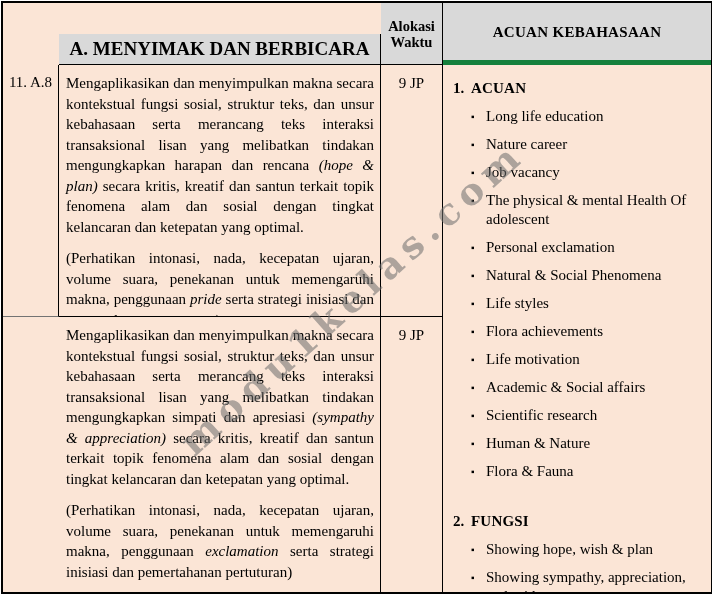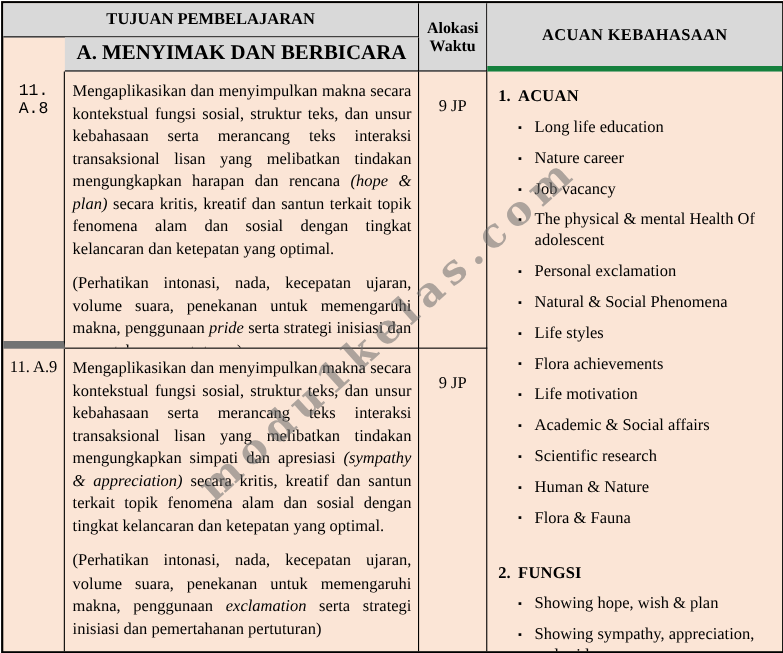--- a/index.html
+++ b/index.html
@@ -22,28 +22,28 @@
     font-weight:bold;display:flex;align-items:center;justify-content:center;
     text-align:center;font-size:14.5px;line-height:16px;
   }
   .h-tujuan{grid-column:1/3;grid-row:1;border-right:1px solid #000;border-bottom:1px solid #000;font-size:15px;}
   .h-no{grid-column:1;grid-row:2;border-right:1px solid #000;border-bottom:1px solid #000;}
   .h-section{grid-column:2;grid-row:2;border-right:1px solid #000;border-bottom:1px solid #000;font-size:19px;}
   .h-alokasi{grid-column:3;grid-row:1/3;border-right:1px solid #000;border-bottom:1px solid #000;padding:16px 4px;}
   .h-acuan{grid-column:4;grid-row:1/3;border-bottom:5px solid #15803d;font-size:15px;letter-spacing:.3px;}
 
   .b-no{font-size:15px;text-align:center;padding-top:9px;border-right:1px solid #000;}
-  .b-no1{grid-column:1;grid-row:3;border-bottom:7px solid #737373;font-family:Liberation Mono, monospace;}
+  .b-no1{grid-column:1;grid-row:3;border-bottom:1px solid #737373;}
   .b-no2{grid-column:1;grid-row:4;}
   .b-desc{border-right:1px solid #000;padding:8px 6px 0 7px;font-size:15px;line-height:20.5px;text-align:justify;}
   .b-desc p{margin:0 0 11px 0;}
   .b-desc i{font-style:italic;}
   .b-desc1{grid-column:2;grid-row:3;border-bottom:1px solid #000;}
   .b-desc2{grid-column:2;grid-row:4;}
-  .b-jp{font-size:15px;text-align:center;padding-top:24px;border-right:1px solid #000;}
+  .b-jp{font-size:15px;text-align:center;padding-top:10px;border-right:1px solid #000;}
   .b-jp1{grid-column:3;grid-row:3;border-bottom:1px solid #000;}
   .b-jp2{grid-column:3;grid-row:4;}
 
   .b-acuan{grid-column:4;grid-row:3/5;padding:15px 6px 0 10px;font-size:15px;}
   .sec-head{display:flex;font-weight:bold;margin:0 0 10px 0;}
   .sec-num{width:18px;flex:0 0 18px;}
   .sec-title{letter-spacing:.2px;}
   .sec-fungsi{margin-top:32px;}
   ul.blist{list-style:none;margin:0;padding:0 0 0 18px;}
   ul.blist li{display:flex;margin:0 0 9px 0;line-height:19px;}
@@ -58,21 +58,20 @@
     color:var(--c-watermark,#6e6e6e);opacity:.55;white-space:nowrap;
     pointer-events:none;
   }
 </style>
 </head>
 <body>
 
 <div class="page">
   <div class="tbl">
 
-    <div class="cell head h-tujuan">TUJUAN PEMBELAJARAN</div>
     <div class="cell head h-alokasi">Alokasi Waktu</div>
     <div class="cell head h-acuan">ACUAN KEBAHASAAN</div>
     <div class="cell head h-section">A. MENYIMAK DAN BERBICARA</div>
 
     <div class="cell b-no b-no1">11. A.8</div>
     <div class="cell b-desc b-desc1">
       <p><span>Mengaplikasikan dan menyimpulkan makna secara kontekstual fungsi sosial, struktur teks, dan unsur kebahasaan serta merancang teks interaksi transaksional lisan yang melibatkan tindakan mengungkapkan harapan dan rencana </span><i>(hope &amp; plan)</i><span> secara kritis, kreatif dan santun terkait topik fenomena alam dan sosial dengan tingkat kelancaran dan ketepatan yang optimal.</span></p>
       <p><span>(Perhatikan intonasi, nada, kecepatan ujaran, volume suara, penekanan untuk memengaruhi makna, penggunaan </span><i>pride</i><span> serta strategi inisiasi dan pemertahanan pertuturan)</span></p>
     </div>
     <div class="cell b-jp b-jp1">9 JP</div>
@@ -160,21 +159,20 @@
             <span class="btxt">Showing hope, wish &amp; plan</span>
           </li>
 
           <li>
             <span class="blt">▪</span>
             <span class="btxt">Showing sympathy, appreciation, and pride</span>
           </li>
         </ul>
     </div>
 
-    <div class="cell b-no b-no2">11. A.9</div>
     <div class="cell b-desc b-desc2">
       <p><span>Mengaplikasikan dan menyimpulkan makna secara kontekstual fungsi sosial, struktur teks, dan unsur kebahasaan serta merancang teks interaksi transaksional lisan yang melibatkan tindakan mengungkapkan simpati dan apresiasi </span><i>(sympathy &amp; appreciation)</i><span> secara kritis, kreatif dan santun terkait topik fenomena alam dan sosial dengan tingkat kelancaran dan ketepatan yang optimal.</span></p>
       <p><span>(Perhatikan intonasi, nada, kecepatan ujaran, volume suara, penekanan untuk memengaruhi makna, penggunaan </span><i>exclamation</i><span> serta strategi inisiasi dan pemertahanan pertuturan)</span></p>
     </div>
     <div class="cell b-jp b-jp2">9 JP</div>
 
   </div>
   <div class="watermark">modu1kelas.com</div>
 </div>
 

